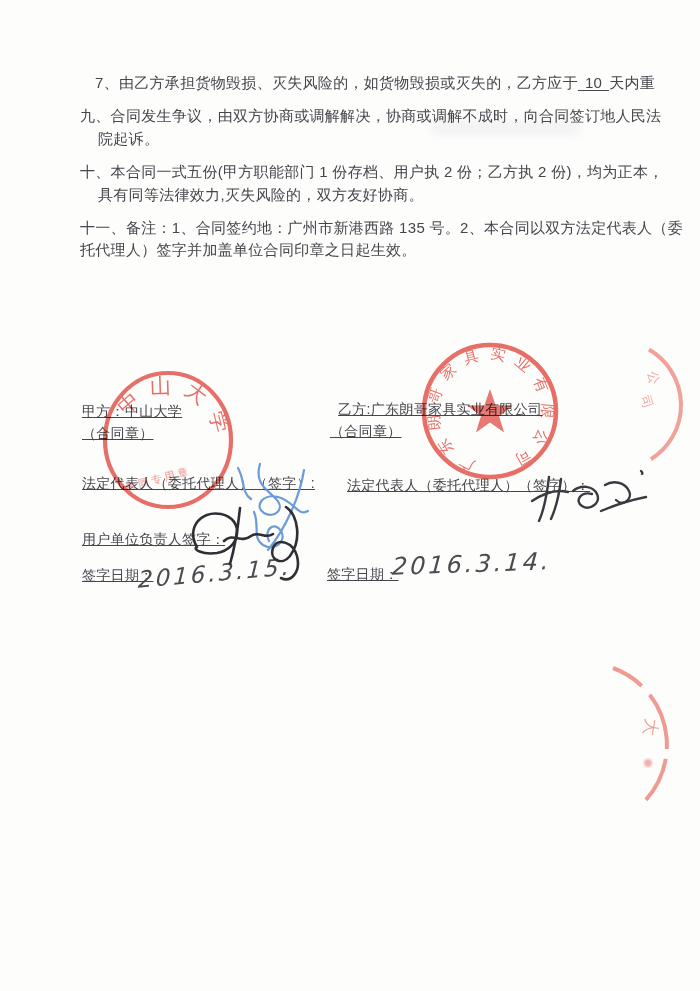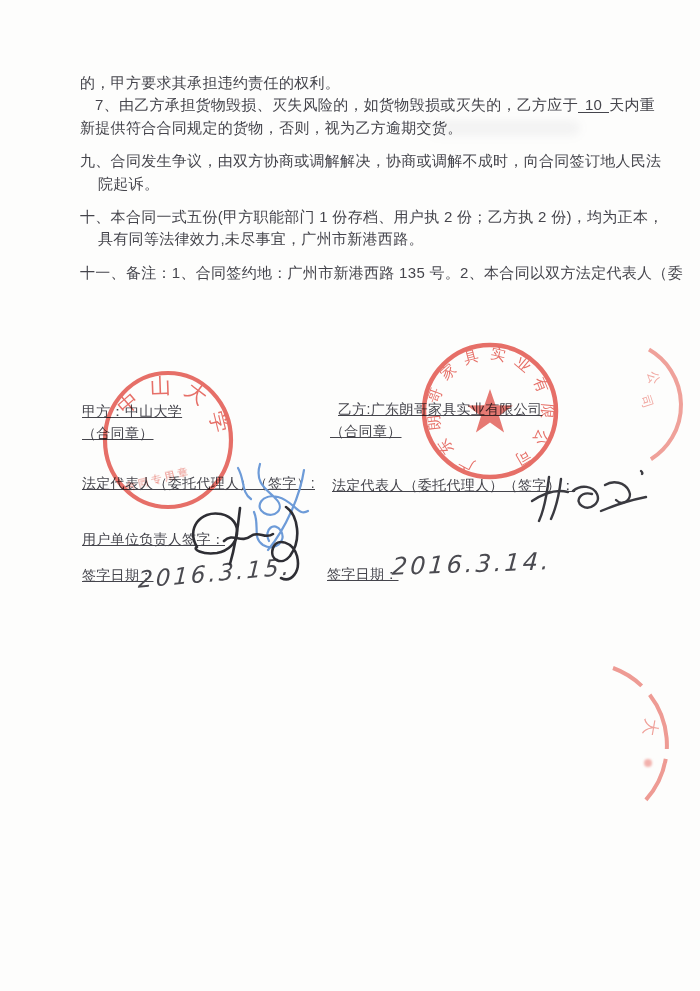--- a/index.html
+++ b/index.html
@@ -32,21 +32,21 @@
   .sig-label{
     position:absolute;font-size:14px;white-space:nowrap;letter-spacing:0.3px;text-decoration:underline;
   }
   .party-a-label{left:82px;top:403px;}
   .party-a-sealnote{left:82px;top:425px;}
   .party-a-rep{left:82px;top:475px;}
   .user-unit{left:82px;top:531px;}
   .date-label-left{left:82px;top:567px;}
   .party-b-label{left:330px;top:401px;margin-left:8px;}
   .party-b-sealnote{left:330px;top:423px;}
-  .party-b-rep{left:332px;top:477px;}
+  .party-b-rep{left:347px;top:477px;}
   .date-label-right{left:327px;top:566px;}
   
   .handwriting{
     position:absolute;
     font-family:"DejaVu Sans",sans-serif;
     font-style:italic;
     color:#4a4a50;
     white-space:nowrap;
   }
   .date-left-hw{
@@ -76,28 +76,27 @@
   }
 </style>
 </head>
 <body>
 
 <div class="page">
 
   <div class="smudge"></div>
 
   <div class="body-text">
-    <div class="line">的，甲方要求其承担违约责任的权利。</div>
     <div class="line indent1"><span>7、由乙方承担货物毁损、灭失风险的，如货物毁损或灭失的，乙方应于</span><span class="blank-num">10</span><span>天内重</span></div>
-    <div class="line">新提供符合合同规定的货物，否则，视为乙方逾期交货。</div>
     <div class="line sec-gap">九、合同发生争议，由双方协商或调解解决，协商或调解不成时，向合同签订地人民法</div>
     <div class="line hang">院起诉。</div>
     <div class="line sec-gap">十、本合同一式五份(甲方职能部门 1 份存档、用户执 2 份；乙方执 2 份)，均为正本，</div>
-    <div class="line hang">具有同等法律效力,未尽事宜，广州市新港西路。</div>
+    <div class="line hang">具有同等法律效力,灭失风险的，双方友好协商。</div>
     <div class="line sec-gap">十一、备注：1、合同签约地：广州市新港西路 135 号。2、本合同以双方法定代表人（委</div>
+    <div class="line">托代理人）签字并加盖单位合同印章之日起生效。</div>
   </div>
 
   <div class="sig-label party-a-label">甲方：中山大学</div>
   <div class="sig-label party-a-sealnote">（合同章）</div>
   <div class="sig-label party-a-rep">法定代表人（委托代理人）（签字）:</div>
   <div class="sig-label user-unit">用户单位负责人签字：</div>
   <div class="sig-label date-label-left">签字日期：</div>
   <div class="sig-label party-b-label">乙方:广东朗哥家具实业有限公司</div>
   <div class="sig-label party-b-sealnote">（合同章）</div>
   <div class="sig-label party-b-rep">法定代表人（委托代理人）（签字）：</div>

